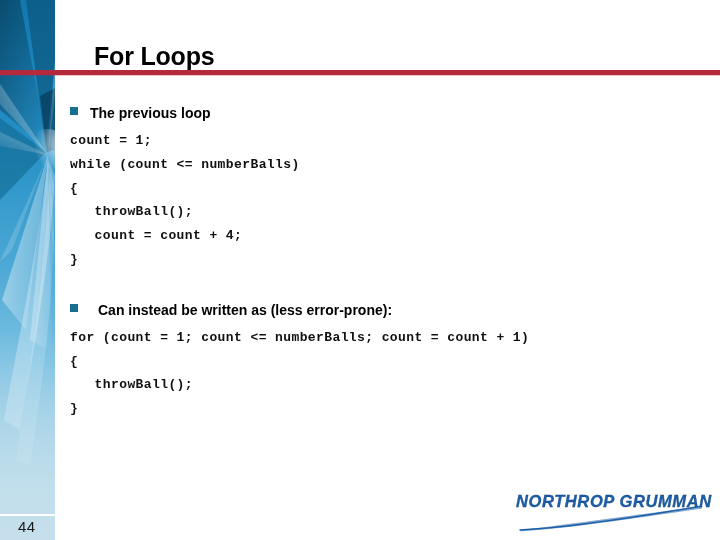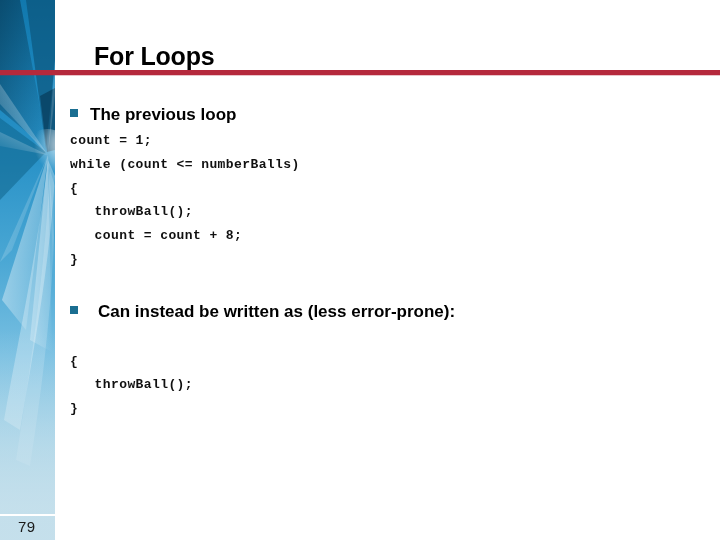--- a/index.html
+++ b/index.html
@@ -111,21 +111,21 @@
     display: inline-block;
     width: 8px;
     height: 8px;
     background: #1a6e91;
     margin-right: 12px;
     flex: 0 0 auto;
     position: relative;
     top: -3px;
   }
   .bullet-text {
-    font-size: 17px;
+    font-size: 14px;
     font-weight: bold;
     color: #000000;
     white-space: nowrap;
     font-family: "Liberation Sans", sans-serif;
   }
 
   .code-line {
     position: absolute;
     font-family: "Liberation Mono", "DejaVu Sans Mono", monospace;
     font-size: 13px;
@@ -208,45 +208,53 @@
       <polygon points="48,155 55,250 55,300" fill="url(#rayA)" opacity="0.35"></polygon>
 
       <path d="M48,160 C36,260 18,340 4,420 L20,430 C34,348 50,262 55,176 Z" fill="#ffffff" opacity="0.30"></path>
       <path d="M50,170 C44,280 30,370 16,460 L30,466 C44,376 55,284 55,186 Z" fill="#ffffff" opacity="0.18"></path>
 
       <circle cx="47" cy="155" r="26" fill="url(#glow)"></circle>
 
       <rect x="0" y="330" width="55" height="210" fill="url(#botFade)"></rect>
     </svg>
     <div class="sidebar-divider"></div>
-    <div class="page-number">79</div>
+    <div class="page-number">44</div>
   </div>
 
   <div class="slide-title">For Loops</div>
   <div class="title-rule"></div>
   <div class="title-rule-shadow"></div>
 
   <div class="body">
 
     <div class="bullet-row" style="left:15px; top:29px;">
       <span class="bullet-mark"></span>
       <span class="bullet-text">The previous loop</span>
     </div>
 
     <div class="code-line" style="left:15px; top:57px;">count = 1;</div>
     <div class="code-line" style="left:15px; top:81px;">while (count &lt;= numberBalls)</div>
     <div class="code-line" style="left:15px; top:105px;">{</div>
     <div class="code-line" style="left:15px; top:128px;">   throwBall();</div>
-    <div class="code-line" style="left:15px; top:152px;">   count = count + 8;</div>
+    <div class="code-line" style="left:15px; top:152px;">   count = count + 4;</div>
     <div class="code-line" style="left:15px; top:176px;">}</div>
 
     <div class="bullet-row" style="left:15px; top:226px;gap:8px;">
       <span class="bullet-mark"></span>
       <span class="bullet-text">Can instead be written as (less error-prone):</span>
     </div>
 
+    <div class="code-line" style="left:15px; top:254px;">for (count = 1; count &lt;= numberBalls; count = count + 1)</div>
     <div class="code-line" style="left:15px; top:278px;">{</div>
     <div class="code-line" style="left:15px; top:301px;">   throwBall();</div>
     <div class="code-line" style="left:15px; top:325px;">}</div>
   </div>
 
+  <div class="logo">
+    <div class="logo-text">NORTHROP GRUMMAN</div>
+    <svg class="logo-swoosh" viewBox="0 0 200 26">
+      <path d="M8,24 C48,22 120,12 190,0" stroke="#1c5fa8" stroke-width="1.4" fill="none" stroke-linecap="round"></path>
+      <path d="M8,24 C46,20 116,10 190,0 L190,2.4 C118,13 50,23 9,25.2 Z" fill="#1c5fa8" opacity="0.55"></path>
+    </svg>
+  </div>
 
 </div>
 
 </body></html>

